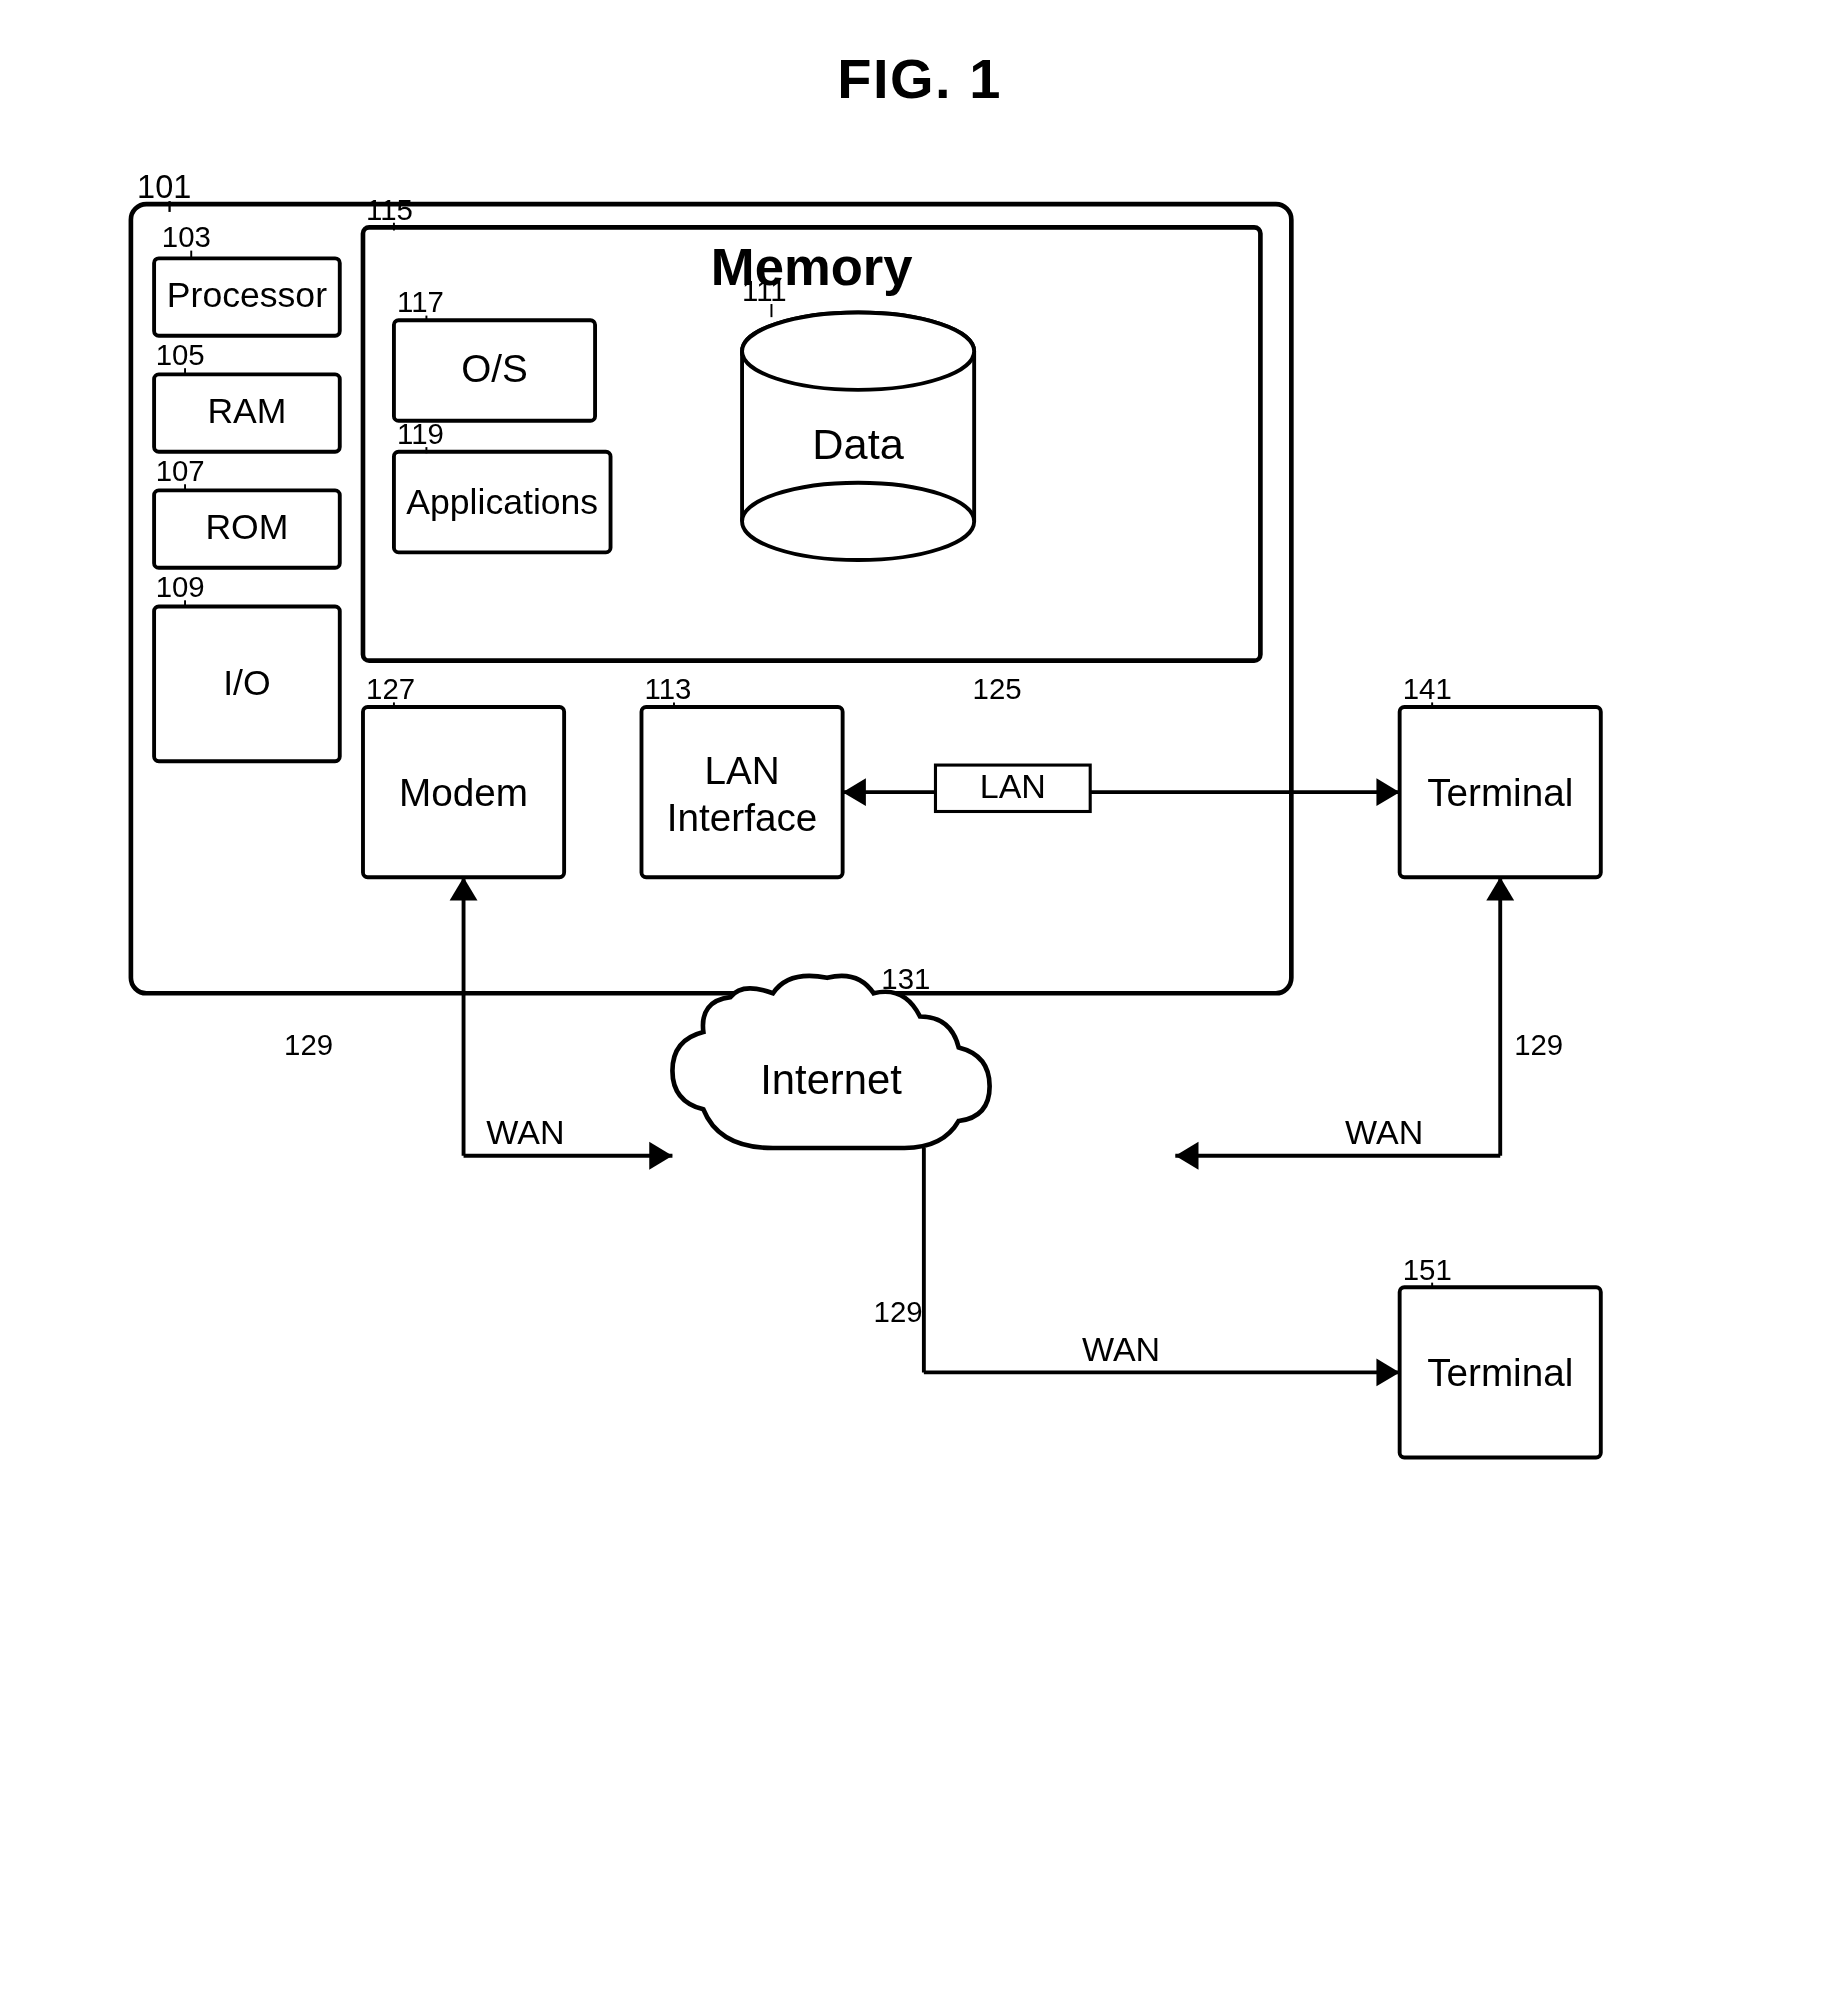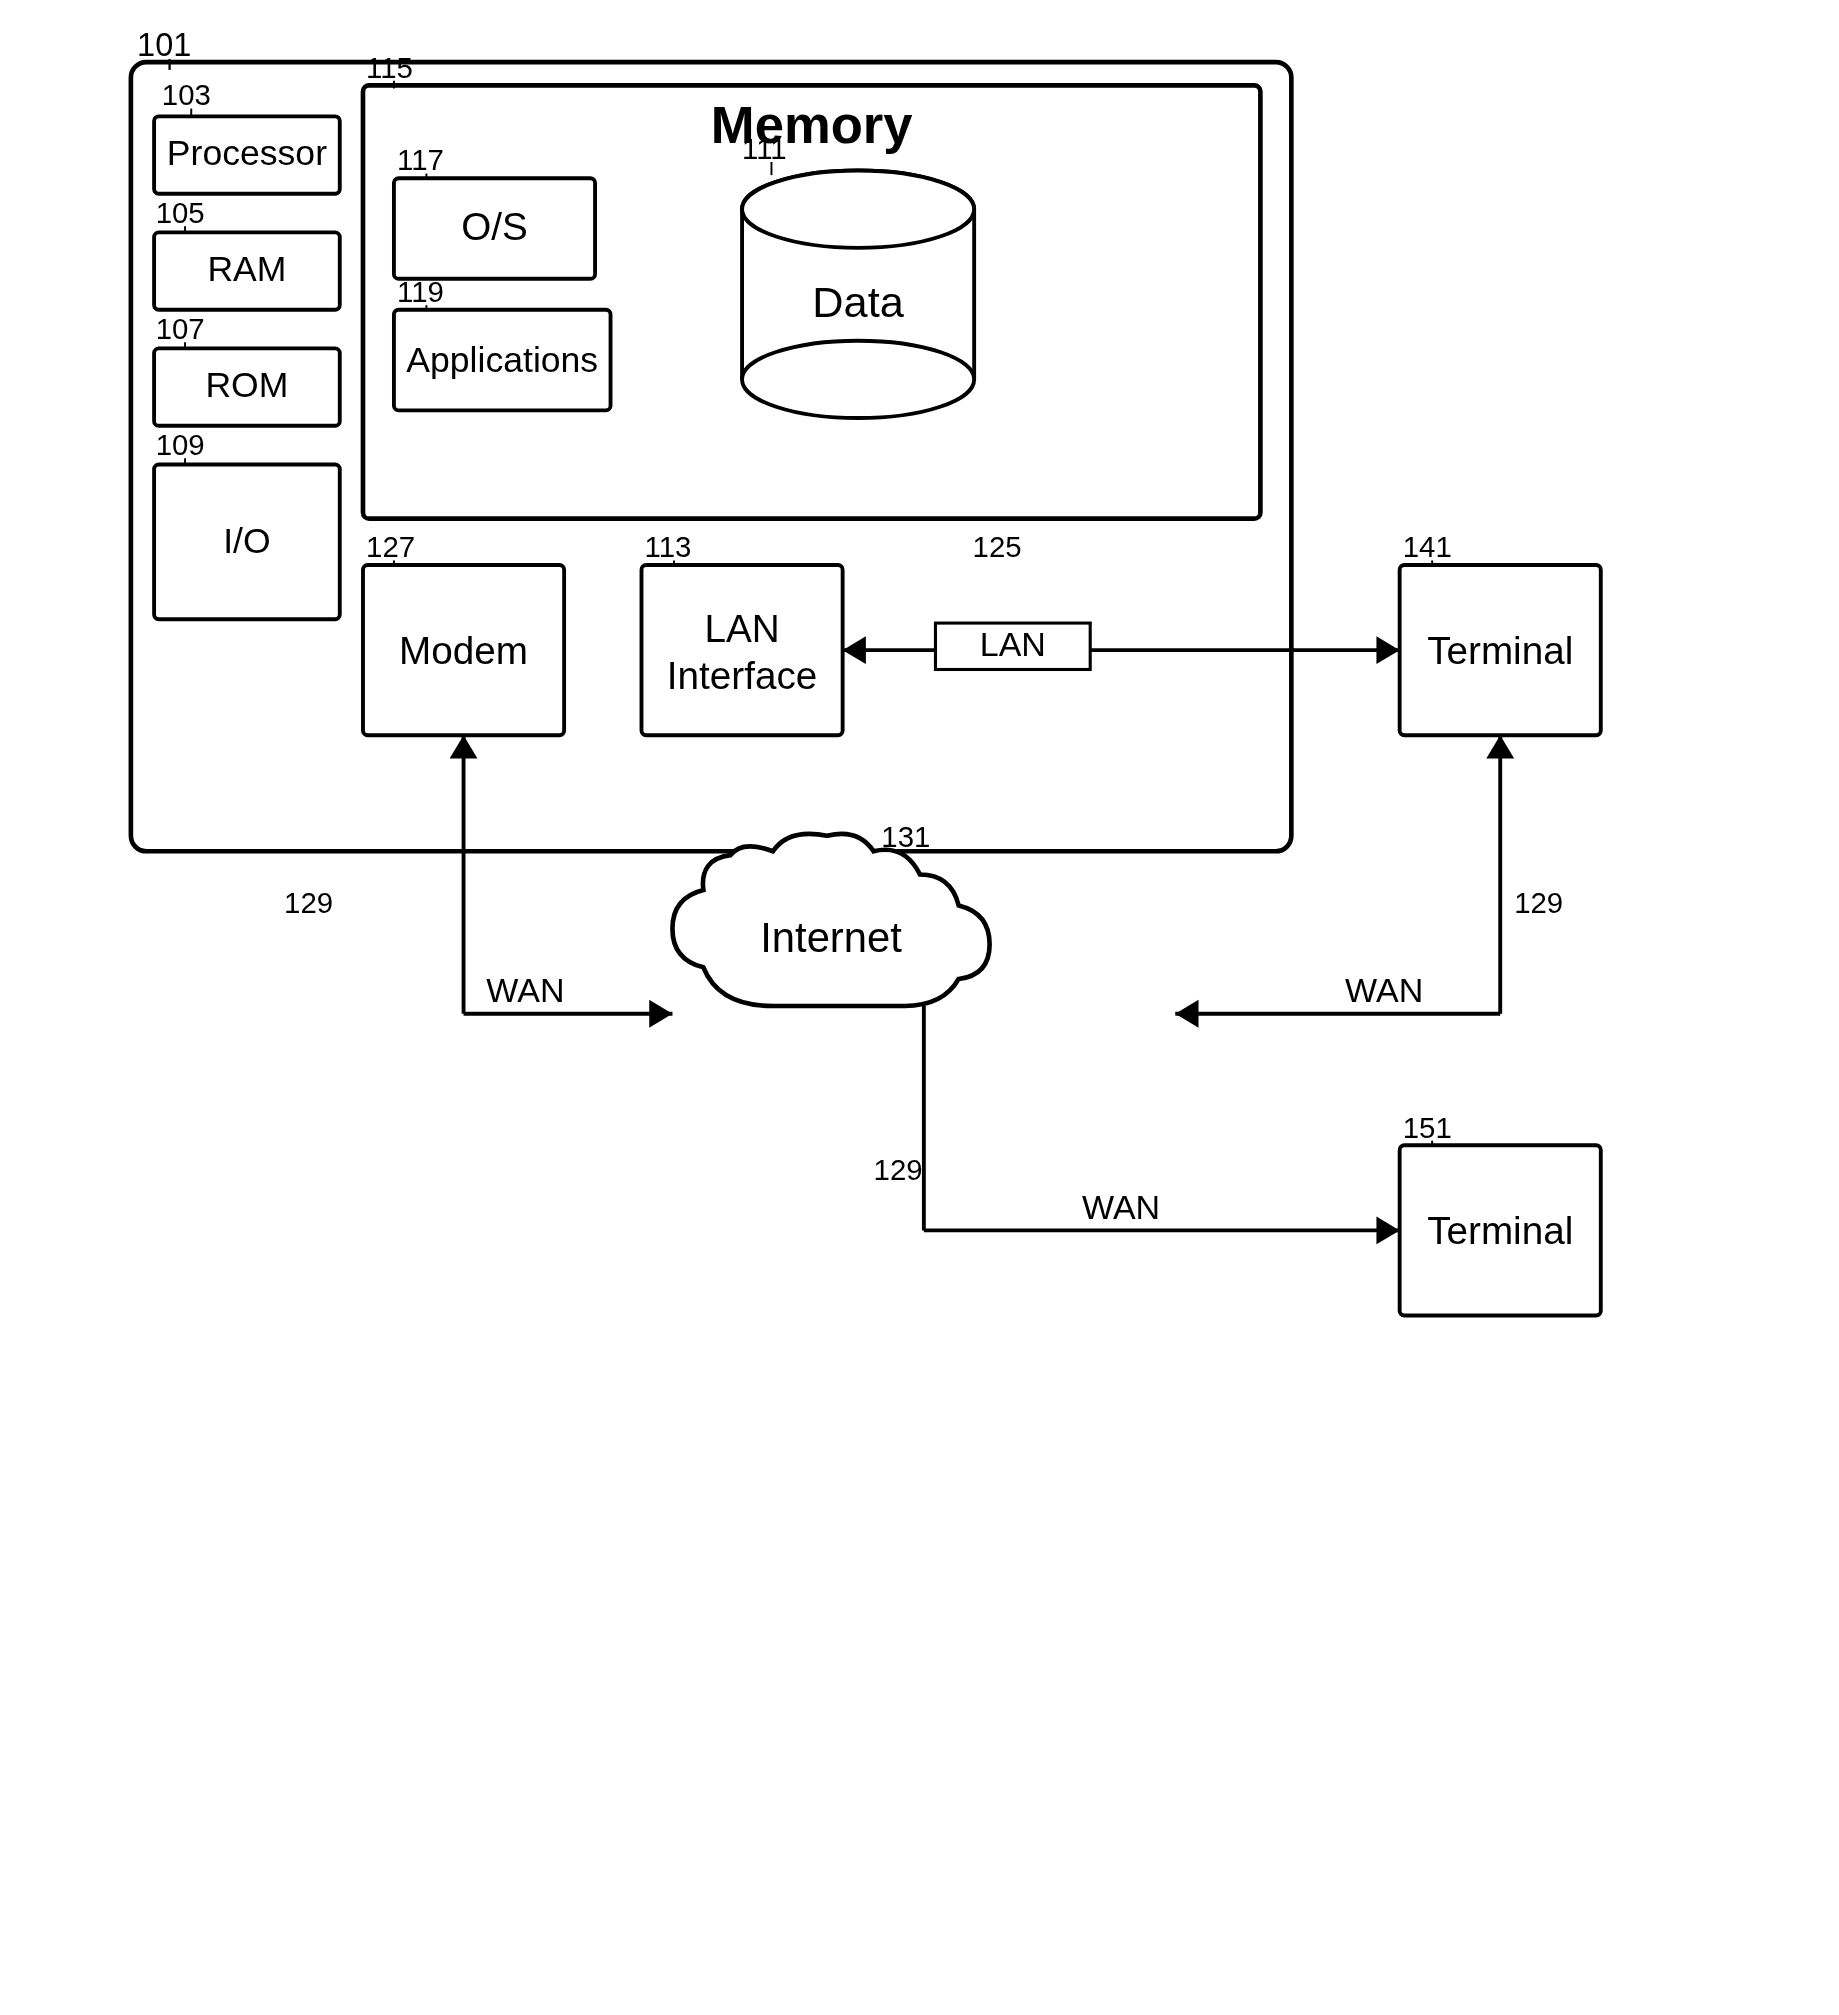--- a/index.html
+++ b/index.html
@@ -26,20 +26,21 @@
       width: 1702px;
       height: 1857px;
       margin: 0 auto;
     }
   </style>
 </head>
 <body>
 
 <div>
 
+  <div class="fig-title">FIG. 1</div>
 
   <div class="diagram-container">
 
     <svg width="1702" height="1896" style="position:absolute;top:0;left:0;" viewBox="0 0 2200 2450">
 
       <rect x="80" y="80" width="1500" height="1020" rx="20" ry="20" fill="white" stroke="black" stroke-width="6"></rect>
 
       <text x="88" y="72" font-size="42" font-family="Arial">101</text>
       <line x1="130" y1="76" x2="130" y2="90" stroke="black" stroke-width="3"></line>
 

